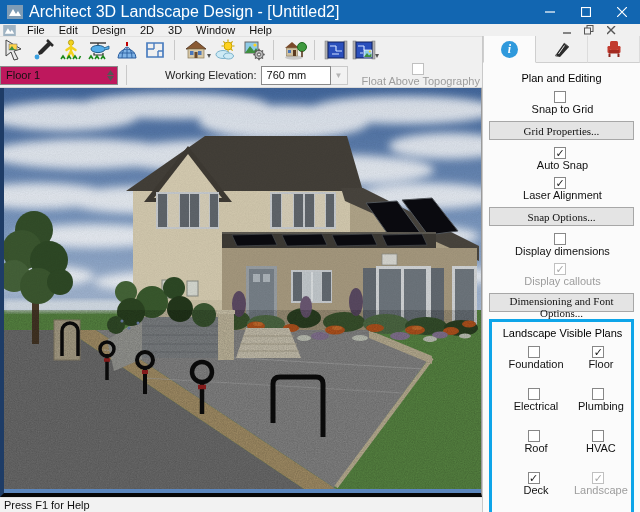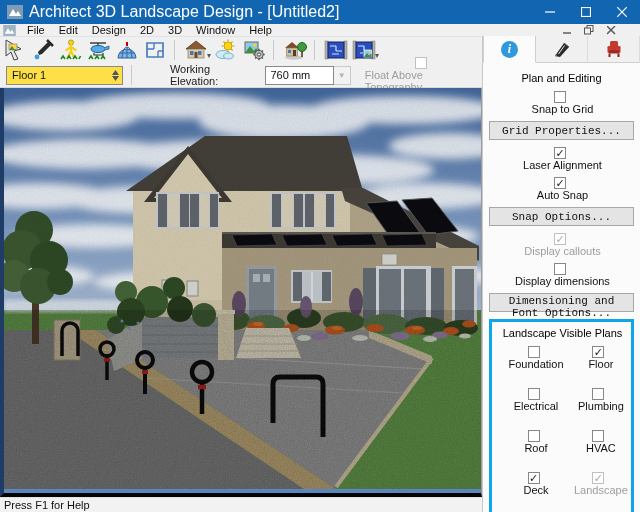--- a/index.html
+++ b/index.html
@@ -20,21 +20,21 @@
   .mdi-controls{margin-left:auto;margin-right:22px;display:flex;gap:8px;align-items:center;}
   .mdi-btn{width:14px;height:11px;display:flex;align-items:center;justify-content:center;}
 
   
   .toolbar1{position:absolute;left:0;top:37px;width:482px;height:26px;background:#f0f0f0;display:flex;align-items:center;}
   .tbtn{width:26px;height:25px;display:flex;align-items:center;justify-content:center;border:1px solid transparent;margin-left:2px;}
   .tsep{width:1px;height:20px;background:#c9c9c9;margin:0 6px;}
   .tcaret{font-size:8px;color:#555;margin-left:-2px;align-self:flex-end;padding-bottom:3px;}
 
   .toolbar2{position:absolute;left:0;top:63px;width:482px;height:25px;background:#f0f0f0;display:flex;align-items:center;border-bottom:1px solid #d9d9d9;}
-  .floor-combo{width:118px;height:19px;background:#fde047;border:1px solid #8a8a8a;margin-left:6px;display:flex;align-items:center;padding-left:5px;}
+  .floor-combo{width:118px;height:19px;background:#be185d;border:1px solid #8a8a8a;margin-left:0;display:flex;align-items:center;padding-left:5px;}
   .floor-combo .spin{margin-left:auto;display:flex;flex-direction:column;justify-content:center;padding-right:3px;color:#444;}
   .spin svg{display:block;}
   .elev-label{margin-left:34px;color:#222;}
   .elev-input{width:70px;height:19px;background:#fff;border:1px solid #8a8a8a;margin-left:4px;display:flex;align-items:center;padding-left:5px;}
   .elev-drop{width:17px;height:19px;background:#f2f2f2;border:1px solid #c9c9c9;border-left:none;display:flex;align-items:center;justify-content:center;color:#b4b4b4;font-size:8px;}
 
   .cb{display:flex;align-items:center;cursor:default;flex-direction:column;}
   .cb .box{width:12px;height:12px;background:#fff;border:1px solid #878787;display:inline-flex;align-items:center;justify-content:center;margin-right:5px;flex:0 0 auto;font-size:11px;line-height:1;color:#1a1a1a;}
   .cb.checked .box::before{content:"✓";}
   .cb.disabled .box{border-color:#c0c0c0;}
@@ -48,21 +48,21 @@
 
   
   .rightpanel{position:absolute;left:482px;top:36px;width:158px;height:476px;background:#fbfbfb;border-left:1px solid #c9c9c9;display:flex;flex-direction:column;}
   .tabbar{display:flex;height:27px;background:#f0f0f0;flex:0 0 auto;}
   .tab{flex:1;display:flex;align-items:center;justify-content:center;border-bottom:1px solid #cfcfcf;border-right:1px solid #dcdcdc;background:#f0f0f0;}
   .tab.active{background:#fbfbfb;border-bottom:1px solid transparent;border-left:1px solid #cfcfcf;border-right:1px solid #cfcfcf;}
   .info-badge{width:17px;height:17px;border-radius:50%;background:#2f99dc;color:#fff;font-weight:bold;font-size:12px;display:flex;align-items:center;justify-content:center;font-family:"Liberation Serif",serif;font-style:italic;}
   .panel-body{padding:7px 6px 0 6px;overflow:hidden;}
   .section-title{text-align:center;margin:2px 0 7px 0;color:#000;}
   .panel-cb{margin:0 0 6px 2px;}
-  .panel-btn{display:block;width:100%;height:19px;background:#e4e4e4;border:1px solid #a7a7a7;font-family:Liberation Mono, monospace;font-size:11px;color:#111;margin:2px 0 7px 0;}
+  .panel-btn{display:block;width:100%;height:19px;background:#e4e4e4;border:1px solid #a7a7a7;font-family:Liberation Serif, serif;font-size:11px;color:#111;margin:2px 0 7px 0;}
   .groupbox{border:3px solid #0ea5e9;margin-top:3px;padding:5px 4px 4px 6px;}
   .plans-grid{display:grid;grid-template-columns:76px 1fr;row-gap:18px;}
 
   
   .statusbar{position:absolute;left:0;top:497px;width:482px;height:15px;background:#f2f2f2;display:flex;align-items:center;padding-left:4px;border-top:1px solid #e3e3e3;}
 </style>
 </head>
 <body>
 
 <div id="app">
@@ -525,37 +525,37 @@
 
       <label class="cb panel-cb">
         <span class="box"></span>
           <span class="lbl">Snap to Grid</span>
       </label>
 
       <button class="panel-btn">Grid Properties...</button>
 
       <label class="cb panel-cb checked">
         <span class="box"></span>
-          <span class="lbl">Laser Alignment</span>
+          <span class="lbl">Auto Snap</span>
       </label>
       <label class="cb panel-cb checked">
         <span class="box"></span>
-          <span class="lbl">Auto Snap</span>
+          <span class="lbl">Laser Alignment</span>
       </label>
 
       <button class="panel-btn">Snap Options...</button>
 
+      <label class="cb panel-cb">
+        <span class="box"></span>
+          <span class="lbl">Display dimensions</span>
+      </label>
       <label class="cb panel-cb checked disabled">
         <span class="box"></span>
           <span class="lbl">Display callouts</span>
       </label>
-      <label class="cb panel-cb">
-        <span class="box"></span>
-          <span class="lbl">Display dimensions</span>
-      </label>
 
       <button class="panel-btn">Dimensioning and Font Options...</button>
 
       <div class="groupbox">
         <div class="section-title" style="margin:0 0 7px 0">Landscape Visible Plans</div>
         <div class="plans-grid">
           <label class="cb">
               <span class="box"></span>
               <span class="lbl">Foundation</span>
             </label>

